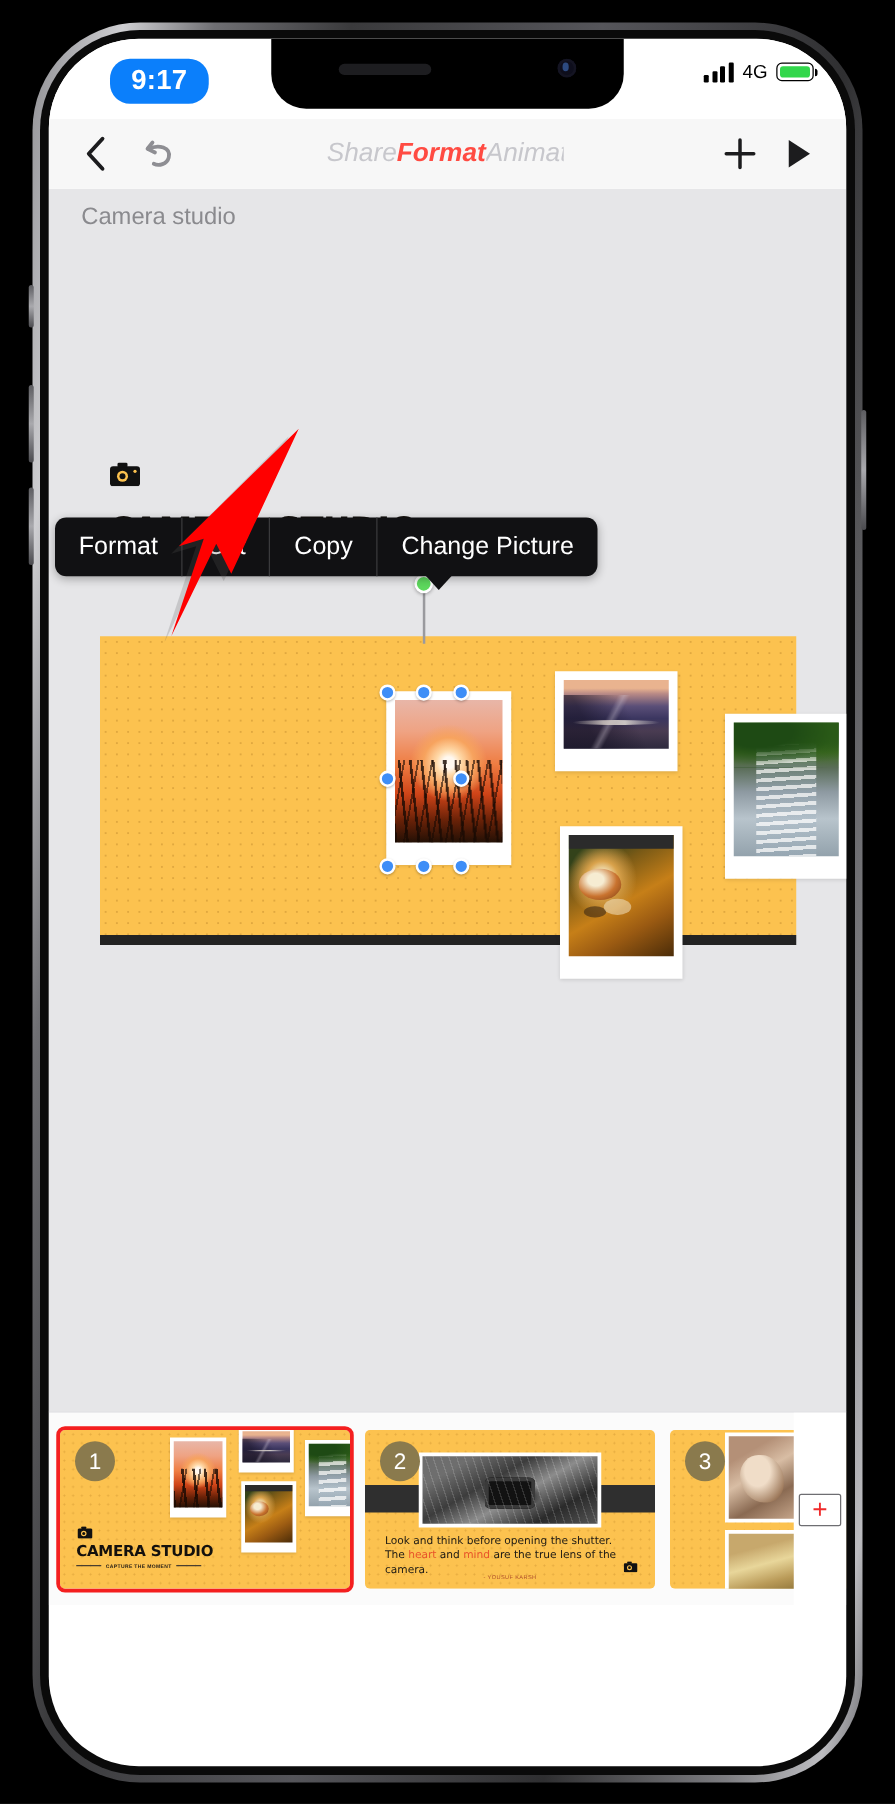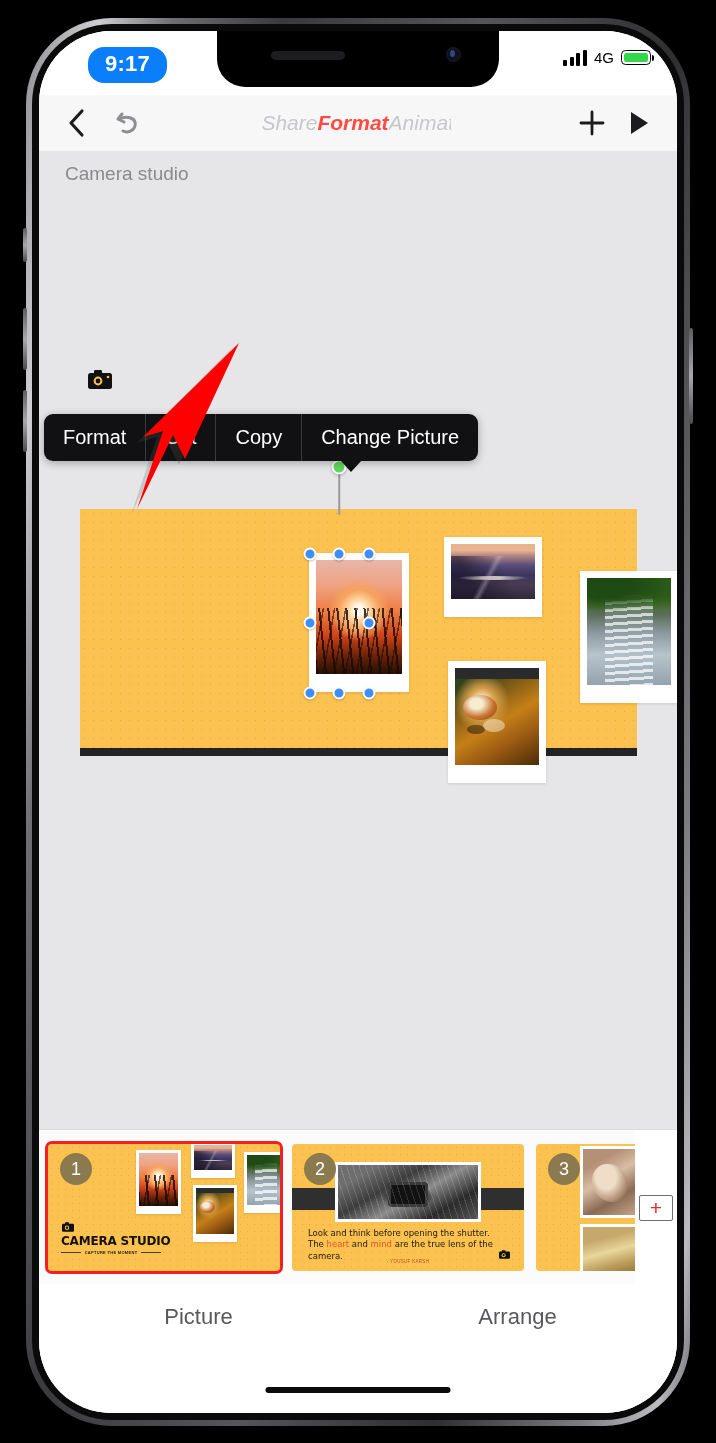--- a/index.html
+++ b/index.html
@@ -588,21 +588,14 @@
       <div class="t3-photo-b">
           <div class="t3-img-b"></div>
         </div>
     </div>
 
     <div id="add-slide-card">
       <div id="add-slide-btn">+</div>
     </div>
   </div>
 
-  <div id="bottom-bar">
-    <div id="bottom-tabs">
-      <div class="bottom-tab">Picture</div>
-      <div class="bottom-tab">Arrange</div>
-    </div>
-    <div id="home-indicator"></div>
-  </div>
 
 </div>
 
 </body></html>

